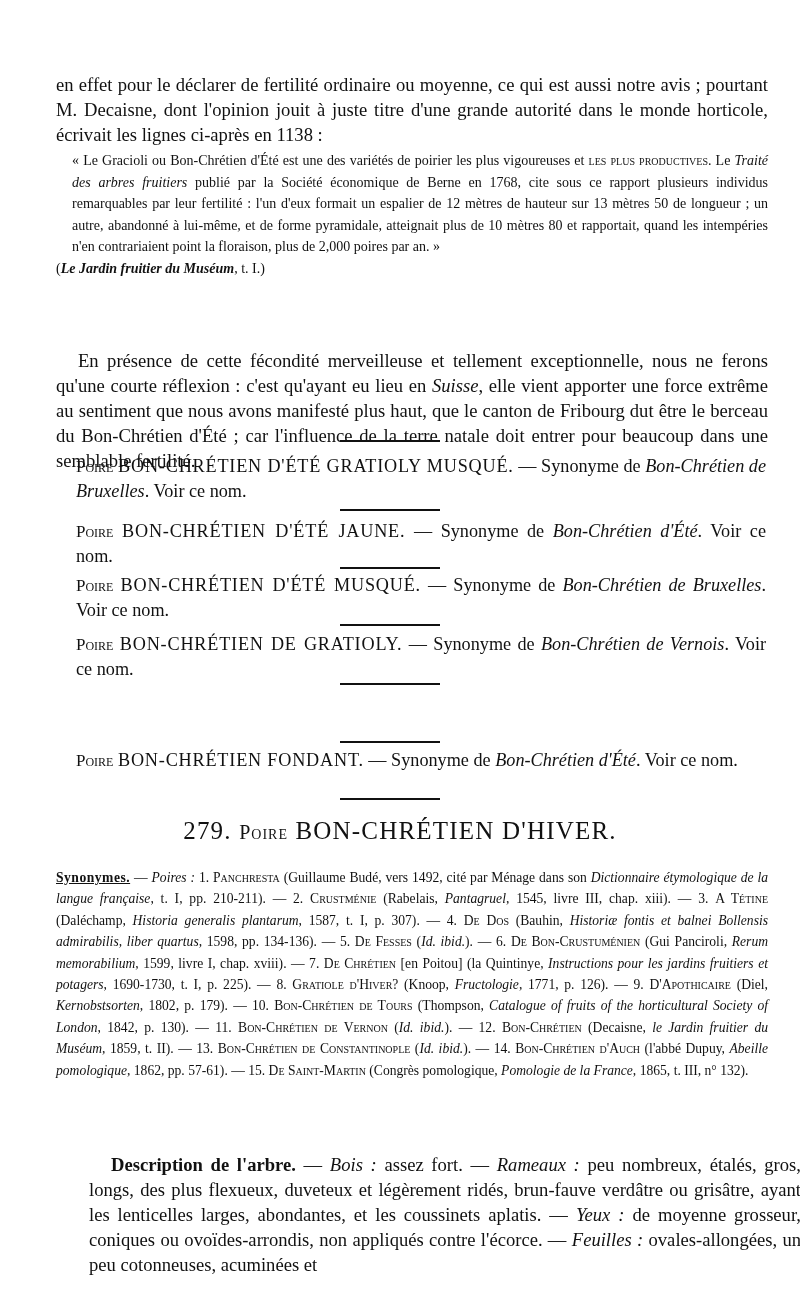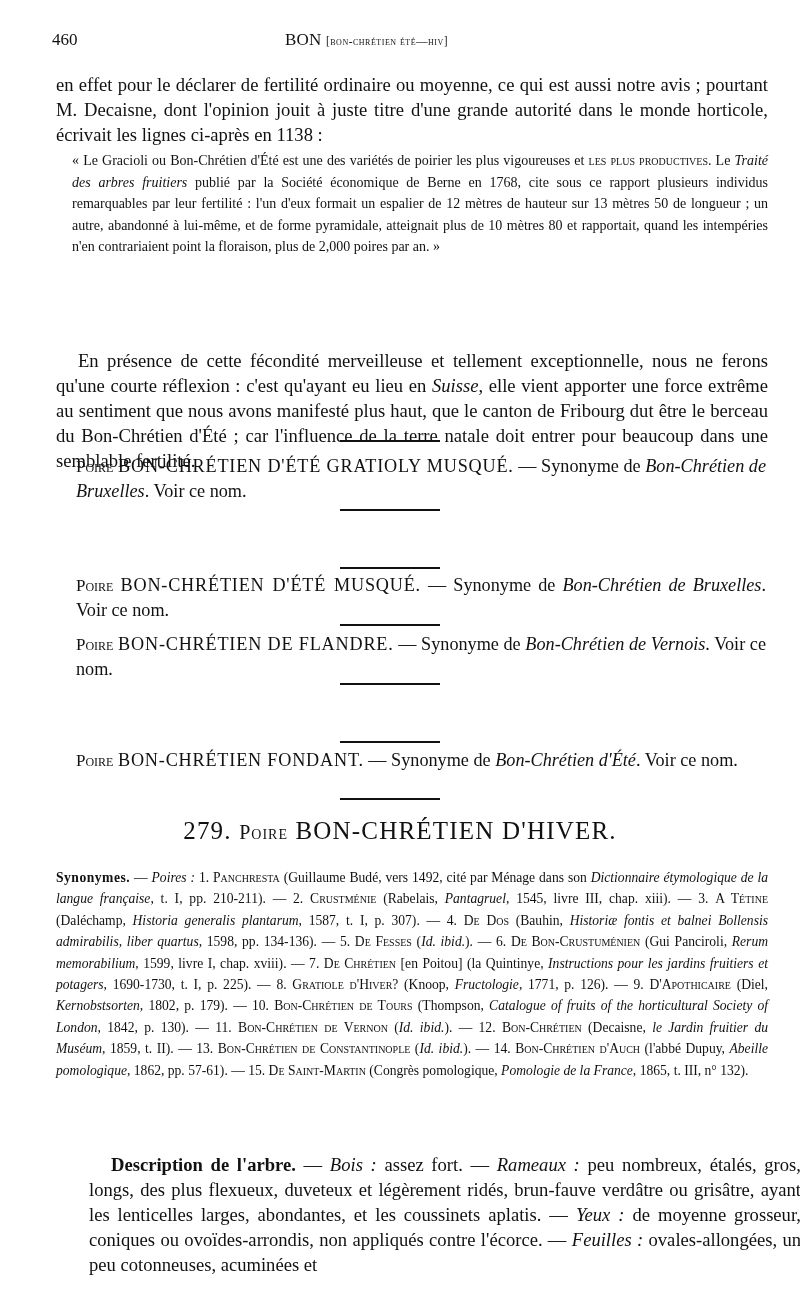--- a/index.html
+++ b/index.html
@@ -26,65 +26,62 @@
     .rule { position: absolute; left: 340px; width: 100px; height: 2px; background: #111; }
 
     .entry { position: absolute; left: 76px; width: 690px; font-size: 18.2px; line-height: 25px; text-align: justify; }
     .entry .poire { font-variant: small-caps; font-size: 17px; }
     .entry .name { letter-spacing: 0.8px; }
 
     .heading { position: absolute; top: 817px; left: 0; width: 800px; text-align: center; font-size: 25px; letter-spacing: 1.2px; }
     .heading .poire-h { font-variant: small-caps; font-size: 20px; letter-spacing: 1px; }
 
     .syn { position: absolute; left: 56px; width: 712px; top: 867px; font-size: 13.6px; line-height: 21.4px; text-align: justify; }
-    .syn .label { font-weight: bold; letter-spacing: 0.5px; }
+    .syn .label { font-weight: bold; letter-spacing: 0.5px; text-decoration: underline; }
     .desc { position: absolute; left: 56px; width: 712px; top: 1152px; font-size: 18.6px; line-height: 25px; text-align: justify; margin-left: 33px; }
     .desc .label { font-weight: bold; }
     i { font-style: italic; }
   </style>
 </head>
 <body>
 
 <div class="page">
 
-  <div class="runhead">
-    <span class="pnum">460</span>
-    <span class="title">
-      <span>BON</span>
-      <span class="sc">[bon-chrétien été—hiv]</span>
-    </span>
-  </div>
 
   <div class="body-text p1">
     <p>en effet pour le déclarer de fertilité ordinaire ou moyenne, ce qui est aussi notre avis ; pourtant M. Decaisne, dont l'opinion jouit à juste titre d'une grande autorité dans le monde horticole, écrivait les lignes ci-après en 1138 :</p>
   </div>
 
   <div class="quote">
     <div class="indent"><span>« Le Gracioli ou Bon-Chrétien d'Été est une des variétés de poirier les plus vigoureuses et</span> <span class="sc">les plus productives.</span><span> Le </span><i>Traité des arbres fruitiers</i><span> publié par la Société économique de Berne en 1768, cite sous ce rapport plusieurs individus remarquables par leur fertilité : l'un d'eux formait un espalier de 12 mètres de hauteur sur 13 mètres 50 de longueur ; un autre, abandonné à lui-même, et de forme pyramidale, atteignait plus de 10 mètres 80 et rapportait, quand les intempéries n'en contrariaient point la floraison, plus de 2,000 poires par an. »</span></div>
+    <div><span>(</span><i style="font-weight:bold">Le Jardin fruitier du Muséum</i><span>, t. I.)</span></div>
   </div>
 
   <div class="body-text p2">
     <p class="ind"><span>En présence de cette fécondité merveilleuse et tellement exceptionnelle, nous ne ferons qu'une courte réflexion : c'est qu'ayant eu lieu en </span><i>Suisse</i><span>, elle vient apporter une force extrême au sentiment que nous avons manifesté plus haut, que le canton de Fribourg dut être le berceau du Bon-Chrétien d'Été ; car l'influence de la terre natale doit entrer pour beaucoup dans une semblable fertilité.</span></p>
   </div>
 
   <div class="rule" style="top:440px"></div>
   <div class="entry" style="top:454px">
     <span class="poire">Poire</span> <span class="name">BON-CHRÉTIEN D'ÉTÉ GRATIOLY MUSQUÉ.</span><span> — Synonyme de </span><i>Bon-Chrétien de Bruxelles</i><span>. Voir ce nom.</span>
   </div>
 
   <div class="rule" style="top:509px"></div>
+  <div class="entry" style="top:519px">
+    <span class="poire">Poire</span> <span class="name">BON-CHRÉTIEN D'ÉTÉ JAUNE.</span><span> — Synonyme de </span><i>Bon-Chrétien d'Été</i><span>. Voir ce nom.</span>
+  </div>
 
   <div class="rule" style="top:567px"></div>
   <div class="entry" style="top:573px">
     <span class="poire">Poire</span> <span class="name">BON-CHRÉTIEN D'ÉTÉ MUSQUÉ.</span><span> — Synonyme de </span><i>Bon-Chrétien de Bruxelles</i><span>. Voir ce nom.</span>
   </div>
 
   <div class="rule" style="top:624px"></div>
   <div class="entry" style="top:632px">
-    <span class="poire">Poire</span> <span class="name">BON-CHRÉTIEN DE FLANDRE.</span><span> — Synonyme de </span><i>Bon-Chrétien de Vernois</i><span>. Voir ce nom.</span>
+    <span class="poire">Poire</span> <span class="name">BON-CHRÉTIEN DE GRATIOLY.</span><span> — Synonyme de </span><i>Bon-Chrétien de Vernois</i><span>. Voir ce nom.</span>
   </div>
 
   <div class="rule" style="top:683px"></div>
 
   <div class="rule" style="top:741px"></div>
   <div class="entry" style="top:748px">
     <span class="poire">Poire</span> <span class="name">BON-CHRÉTIEN FONDANT.</span><span> — Synonyme de </span><i>Bon-Chrétien d'Été</i><span>. Voir ce nom.</span>
   </div>
 
   <div class="rule" style="top:798px"></div>

